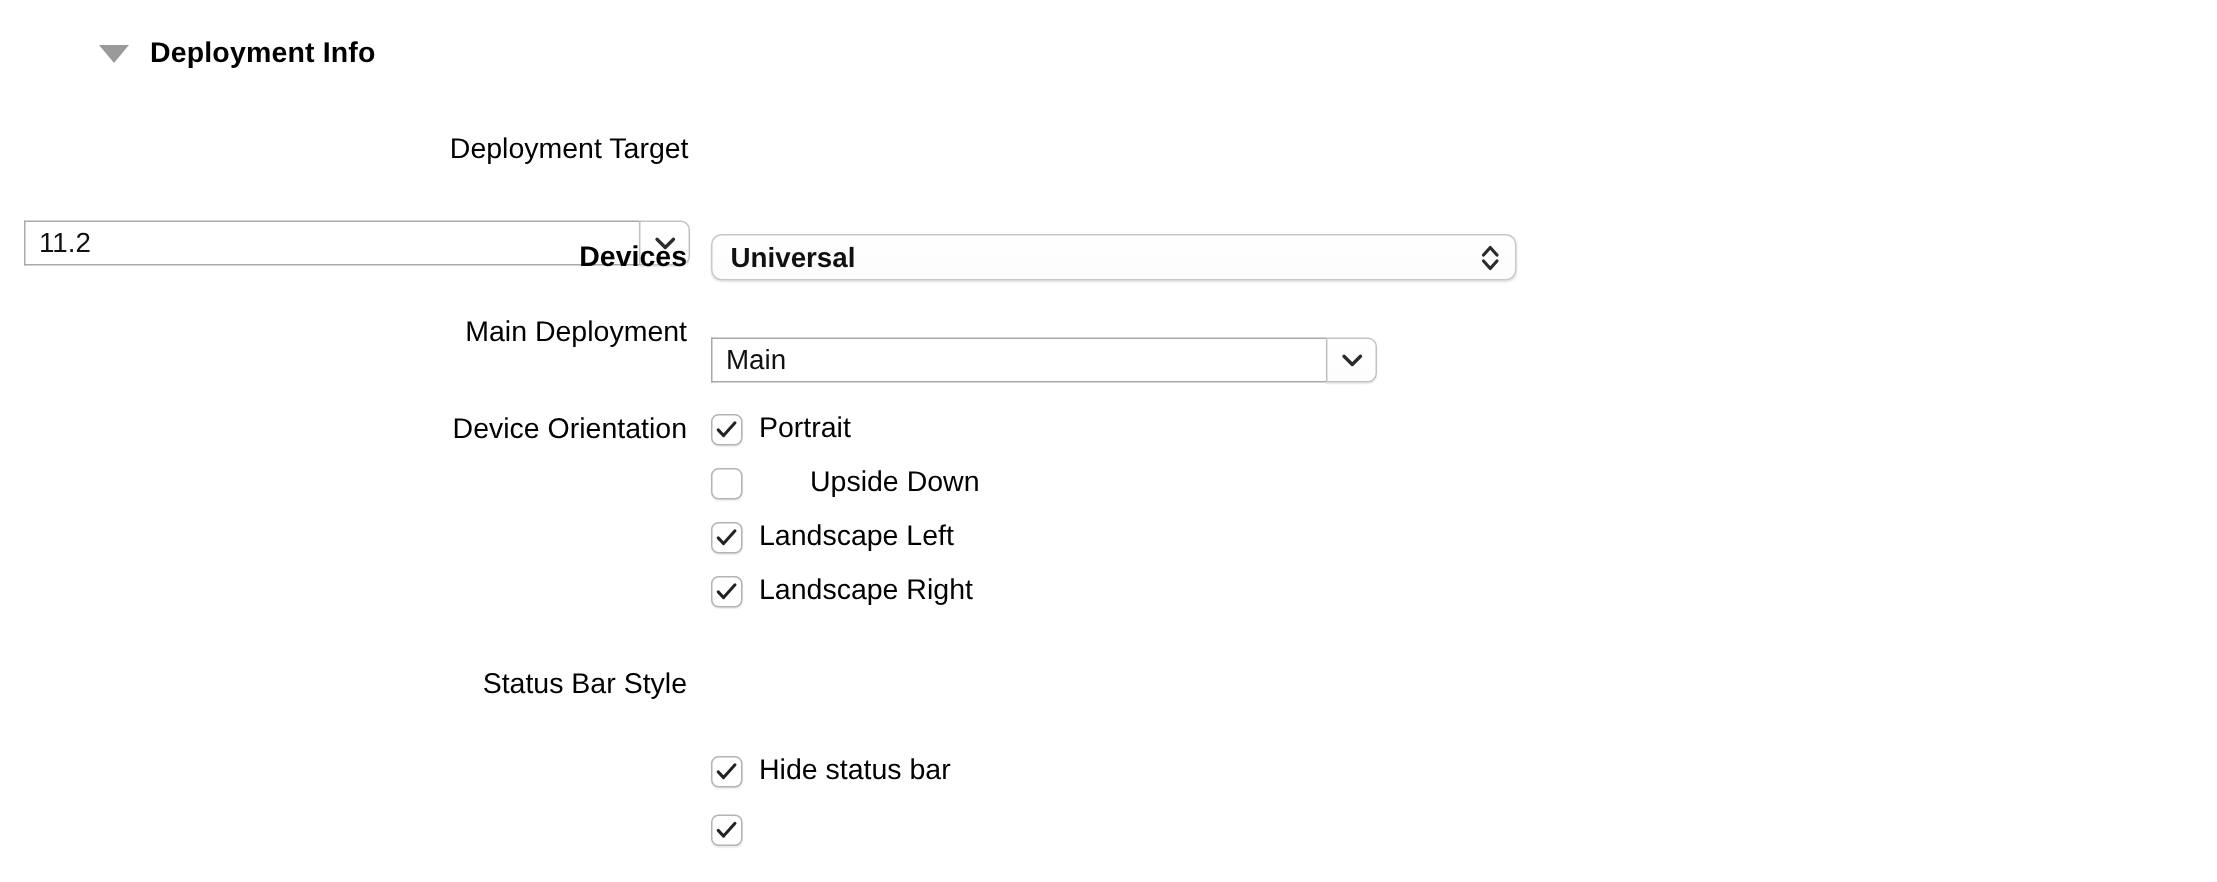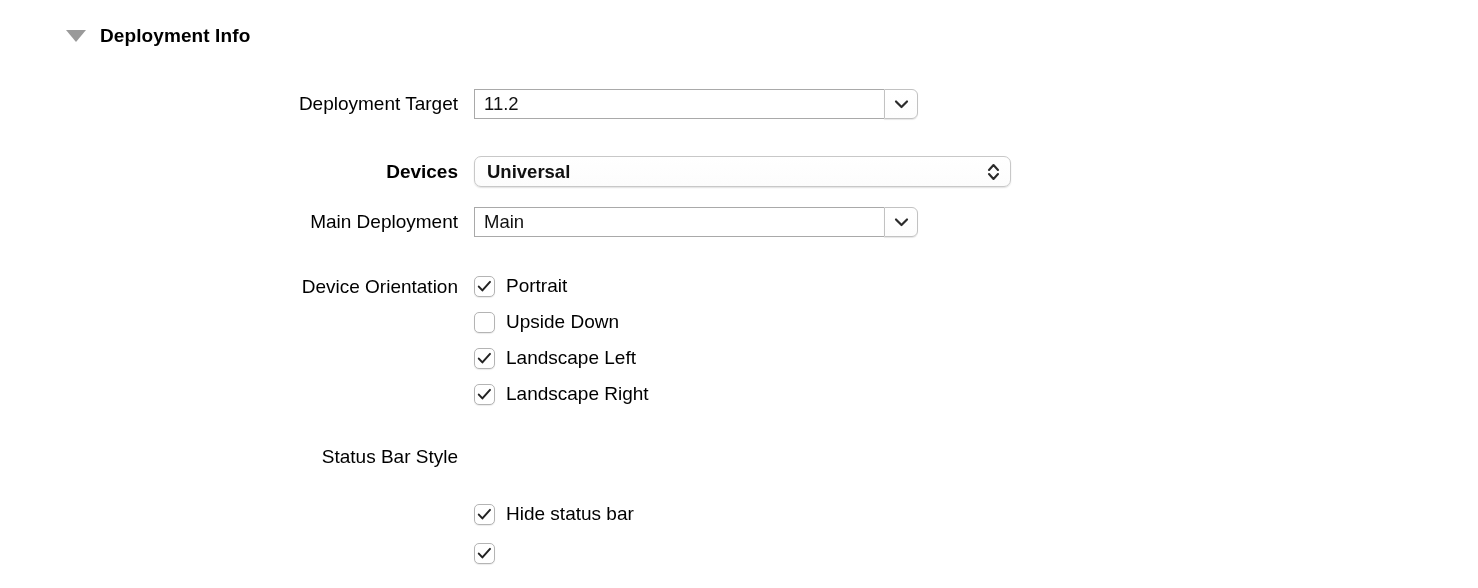--- a/index.html
+++ b/index.html
@@ -60,20 +60,21 @@
   }
 
   
   .combobox {
     position: relative;
     margin-left: 16px;
     display: flex;
     align-items: stretch;
     height: 30px;
     width: 444px;
+    margin-top: 36px;
   }
   .combobox .cb-text {
     flex: 1 1 auto;
     background: #ffffff;
     border: 1px solid #a9a9a9;
     border-right: none;
     box-sizing: border-box;
     display: flex;
     align-items: center;
     padding-left: 9px;
@@ -163,21 +164,21 @@
   }
 </style>
 </head>
 <body>
 
 <div class="section-header">
   <div class="disclosure-triangle"></div>
   <div class="section-title">Deployment Info</div>
 </div>
 
-<div class="row" style="top:89px;height:30px;">
+<div class="row" style="top:89px;height:30px;flex-direction:column;">
   <div class="field-label">Deployment Target</div>
   <div class="combobox">
     <div class="cb-text">11.2</div>
     <div class="cb-button">
       <svg width="15" height="10" viewBox="0 0 15 10" aria-hidden="true">
         <path d="M2 2.5 L7.5 8 L13 2.5" fill="none" stroke="#2b2b2b" stroke-width="2.2" stroke-linecap="round" stroke-linejoin="round"></path>
       </svg>
     </div>
   </div>
 </div>
@@ -211,21 +212,21 @@
 
 <div class="check-row" style="top:275px;">
   <div class="checkbox">
     <svg width="15" height="13" viewBox="0 0 15 13" aria-hidden="true">
       <path d="M1.8 6.6 L5.4 10.4 L13 1.9" fill="none" stroke="#222222" stroke-width="2" stroke-linecap="round" stroke-linejoin="round"></path>
     </svg>
   </div>
   <div class="check-label">Portrait</div>
 </div>
 
-<div class="check-row" style="top:311px;">
+<div class="check-row" style="top:311px;gap:34px;">
   <div class="checkbox"></div>
   <div class="check-label">Upside Down</div>
 </div>
 
 <div class="check-row" style="top:347px;">
   <div class="checkbox">
     <svg width="15" height="13" viewBox="0 0 15 13" aria-hidden="true">
       <path d="M1.8 6.6 L5.4 10.4 L13 1.9" fill="none" stroke="#222222" stroke-width="2" stroke-linecap="round" stroke-linejoin="round"></path>
     </svg>
   </div>

